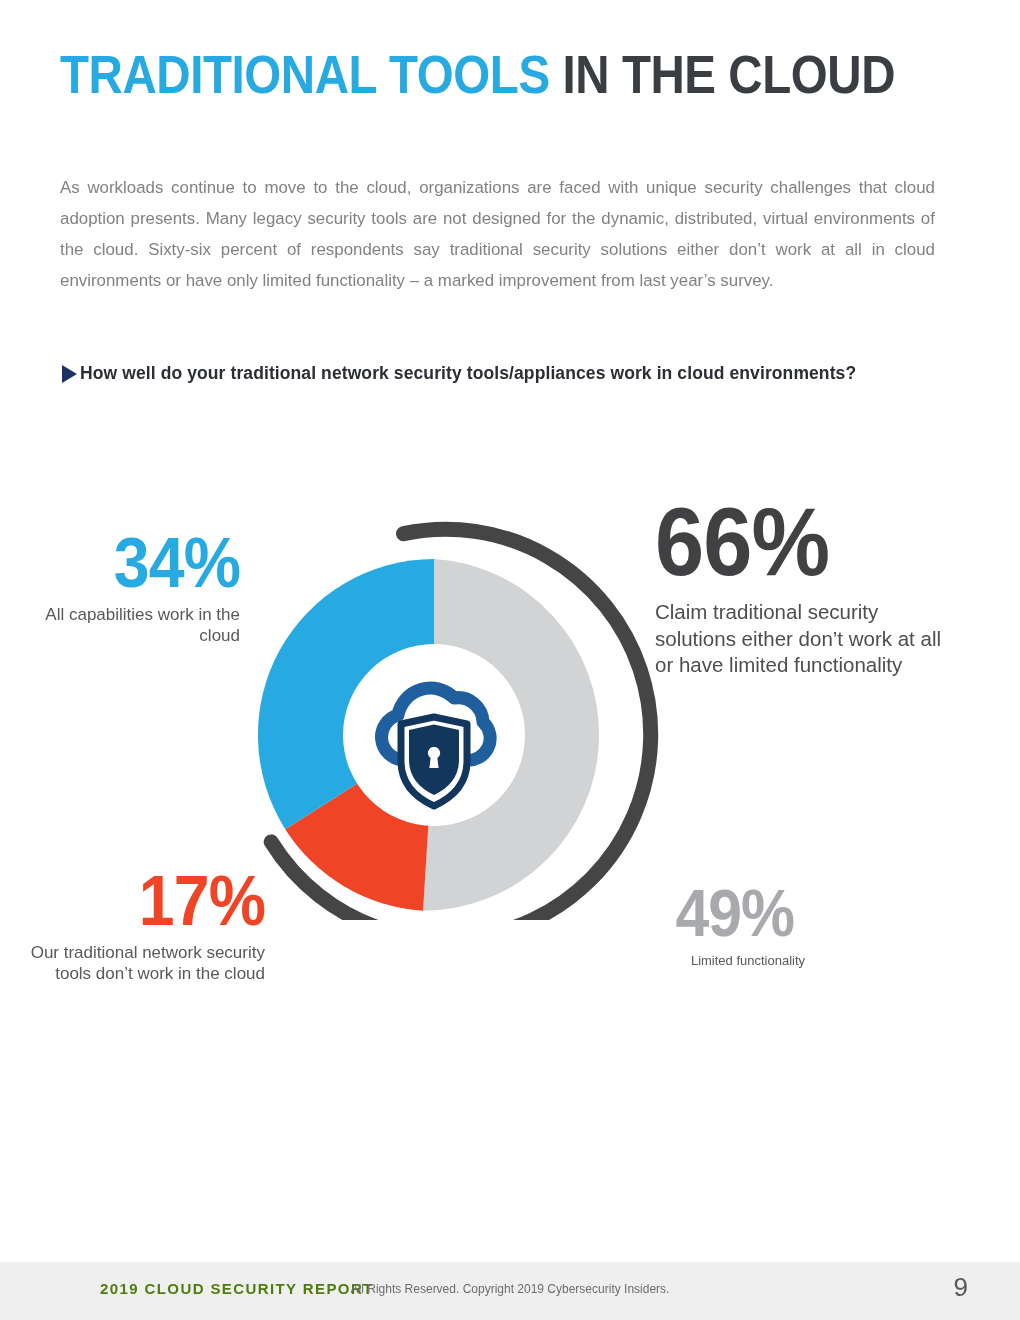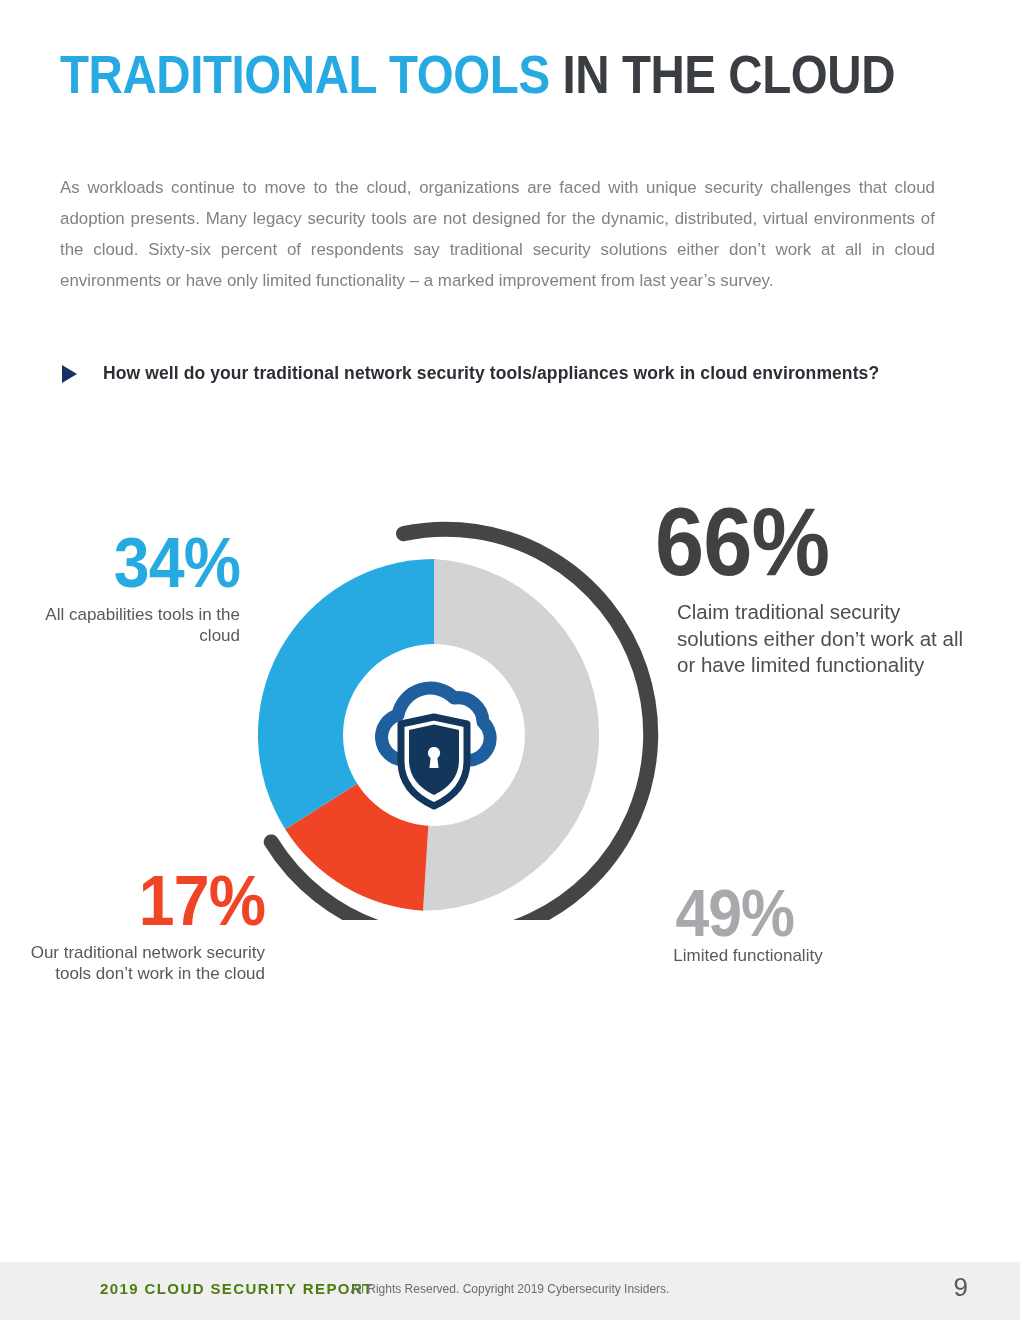--- a/index.html
+++ b/index.html
@@ -48,21 +48,21 @@
     transform-origin: left top;
   }
 
   
   #question-row {
     position: absolute;
     left: 62px;
     top: 363px;
     display: flex;
     align-items: center;
-    gap: 26px;
+    gap: 3px;
   }
   #question-row .tri {
     width: 0; height: 0;
     border-top: 9px solid transparent;
     border-bottom: 9px solid transparent;
     border-left: 15px solid #1A3263;
     flex: 0 0 auto;
   }
   #question-row .qtext {
     font-family: "Liberation Sans Narrow", "Liberation Sans", sans-serif;
@@ -126,38 +126,37 @@
 
   
   #stat-49 {
     position: absolute;
     left: 583px;
     top: 412px;
     width: 330px;
     text-align: center;
   }
   #stat-49 .stat-num { font-size: 66px; color: #A7A9AC; transform-origin: left top; }
-  #stat-49 .stat-cap { font-size: 17px; }
+  #stat-49 .stat-cap { font-size: 13px; margin-top: 8px; }
 
   
   #stat-66 {
     position: absolute;
     left: 655px;
     top: 26px;
     width: 320px;
     text-align: left;
   }
   #stat-66 .stat-num { font-size: 96px; color: #414042; transform-origin: left top; }
   #stat-66 .stat-cap {
     font-size: 20.5px;
     color: #4D4E50;
     line-height: 1.3;
     margin-top: 12px;
     width: 305px;
-    margin-left: 22px;
   }
 
   
   #footer-band {
     position: absolute;
     left: 0;
     top: 1262px;
     width: 1020px;
     height: 58px;
     background: #EFEFEF;
@@ -231,21 +230,21 @@
       <path fill="#ffffff" stroke="#13365C" stroke-width="7" stroke-linejoin="round" d="M -33 -11 L 0 -18 L 33 -11 L 33 26 Q 33 56 0 71 Q -33 56 -33 26 Z"></path>
 
       <path fill="#13365C" d="M -25 -5 L 0 -10.5 L 25 -5 L 25 25 Q 25 48 0 60 Q -25 48 -25 25 Z"></path>
 
       <path fill="#ffffff" d="M 0 12 a 6 6 0 0 1 3.4 11 L 4.6 33 L -4.6 33 L -3.4 23 A 6 6 0 0 1 0 12 Z"></path>
     </g>
   </svg>
 
   <div id="stat-34">
     <div class="stat-num">34%</div>
-    <div class="stat-cap">All capabilities tools in the cloud</div>
+    <div class="stat-cap">All capabilities work in the cloud</div>
   </div>
 
   <div id="stat-17">
     <div class="stat-num">17%</div>
     <div class="stat-cap">Our traditional network security tools don’t work in the cloud</div>
   </div>
 
   <div id="stat-49">
     <div class="stat-num">49%</div>
     <div class="stat-cap">Limited functionality</div>

